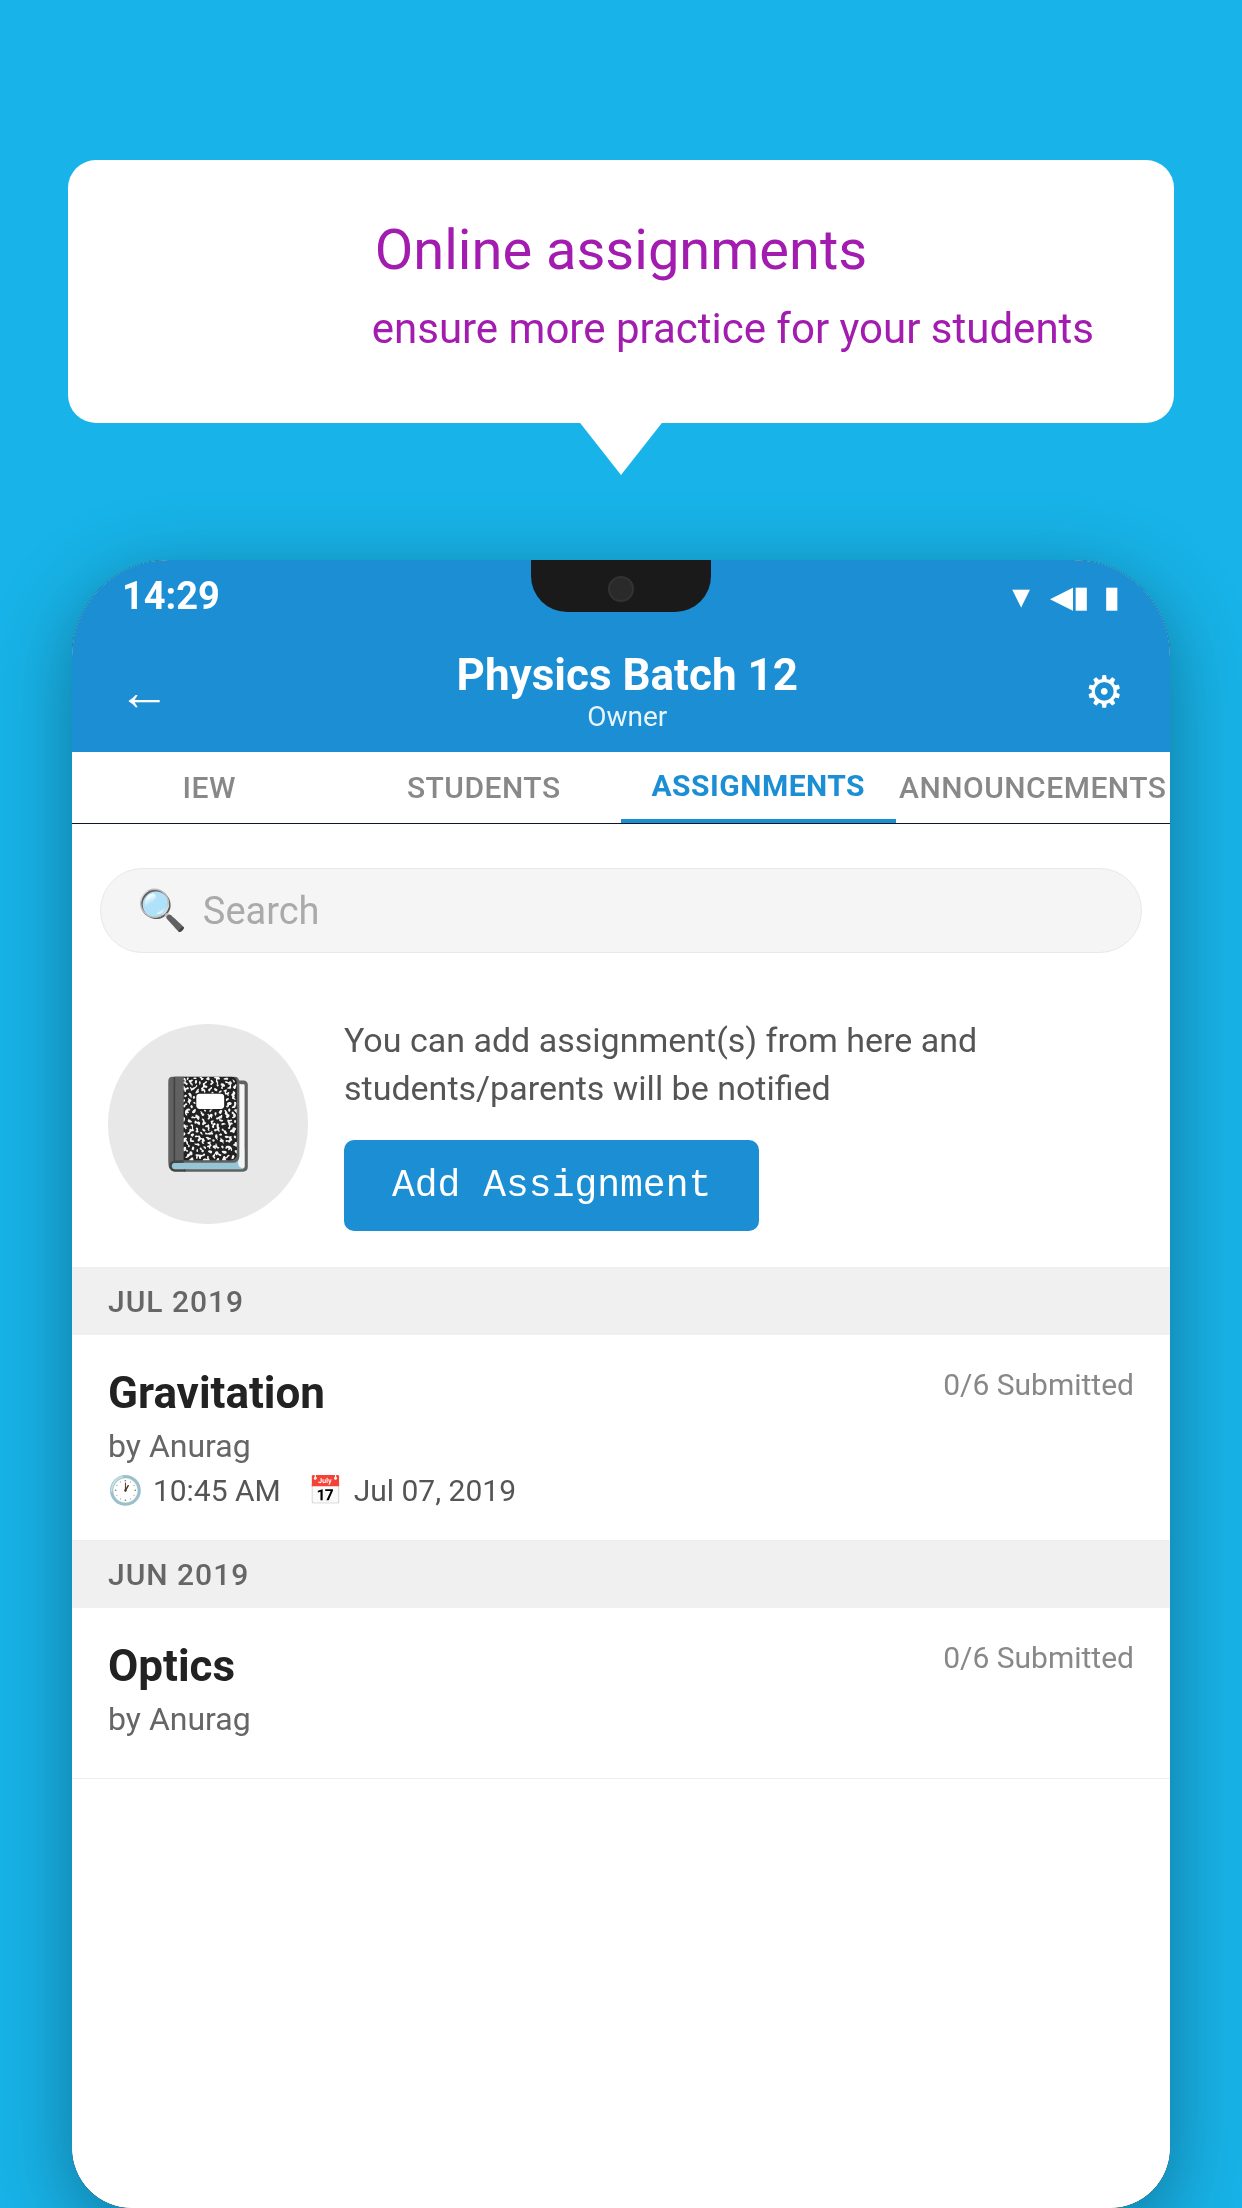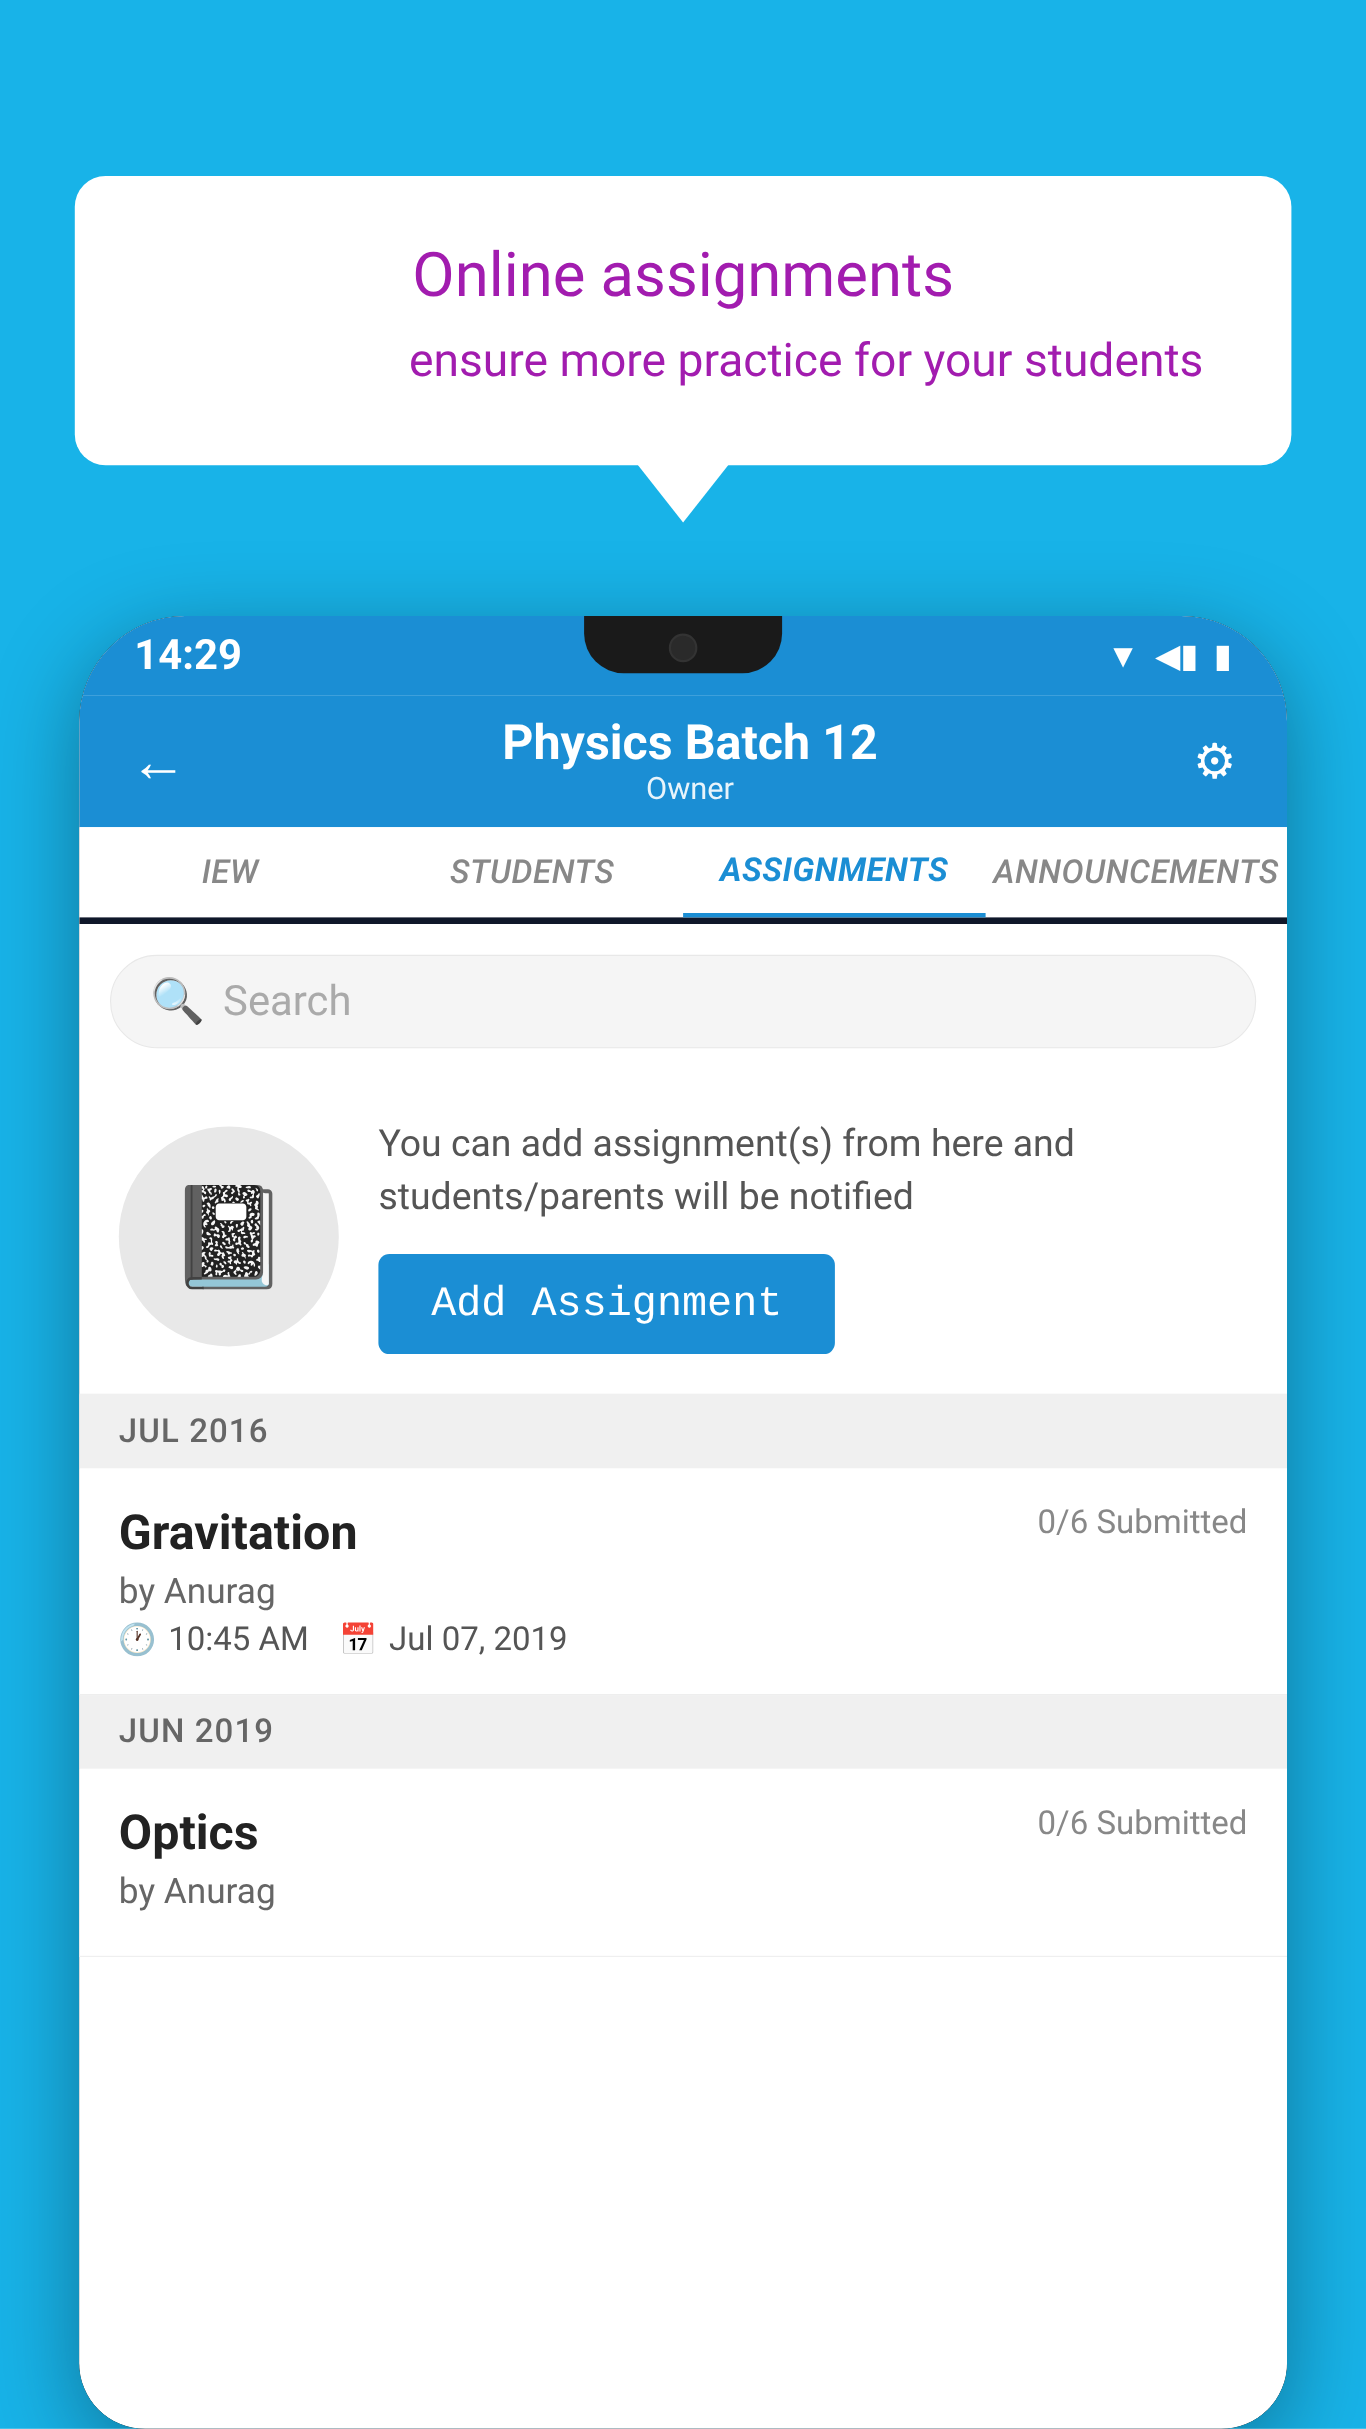--- a/index.html
+++ b/index.html
@@ -146,24 +146,23 @@
       color: white;
       font-size: 44px;
       cursor: pointer;
       padding: 10px;
     }
 
     
     .tabs {
       background: white;
       display: flex;
-      border-bottom: 6px solid #0f172a;
-      height: 88px;
-      align-items: center;
-      font-style: italic;
+      border-bottom: 1px solid #0f172a;
+      height: 72px;
+      align-items: center;
     }
     .tab {
       flex: 1;
       text-align: center;
       font-size: 30px;
       font-weight: 500;
       color: #888;
       height: 100%;
       display: flex;
       align-items: center;
@@ -366,21 +365,21 @@
       <div class="promo-section">
         <div class="promo-icon-circle">
           <span class="notebook-icon">📓</span>
         </div>
         <div class="promo-text-block">
           <div class="promo-text">You can add assignment(s) from here and students/parents will be notified</div>
           <button class="add-assignment-btn">Add Assignment</button>
         </div>
       </div>
 
-      <div class="month-separator">JUL 2016</div>
+      <div class="month-separator">JUL 2019</div>
 
       <div class="assignment-item">
         <div class="assignment-header">
           <span class="assignment-title">Gravitation</span>
           <span class="assignment-submitted">0/6 Submitted</span>
         </div>
         <div class="assignment-author">by Anurag</div>
         <div class="assignment-meta">
           <div class="meta-item">
             <span class="meta-icon">🕐</span>

